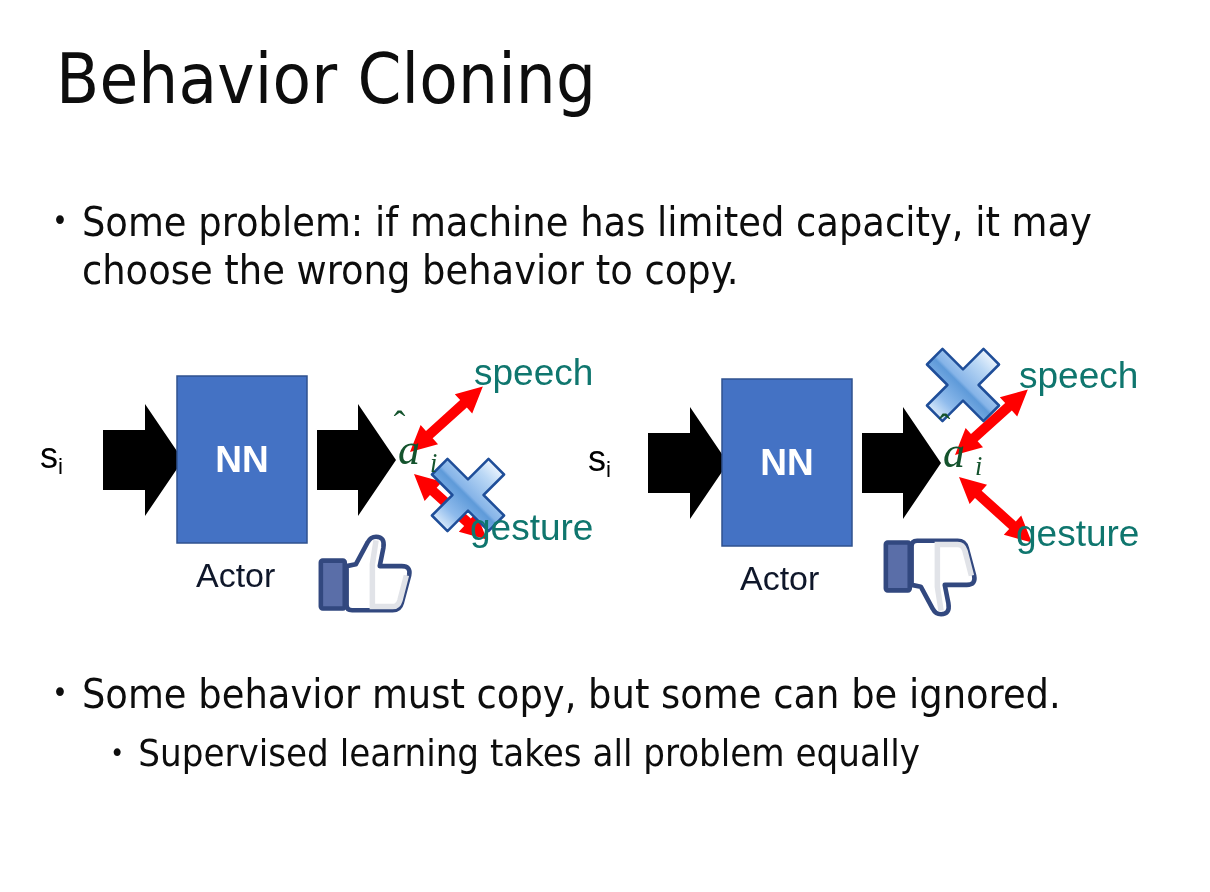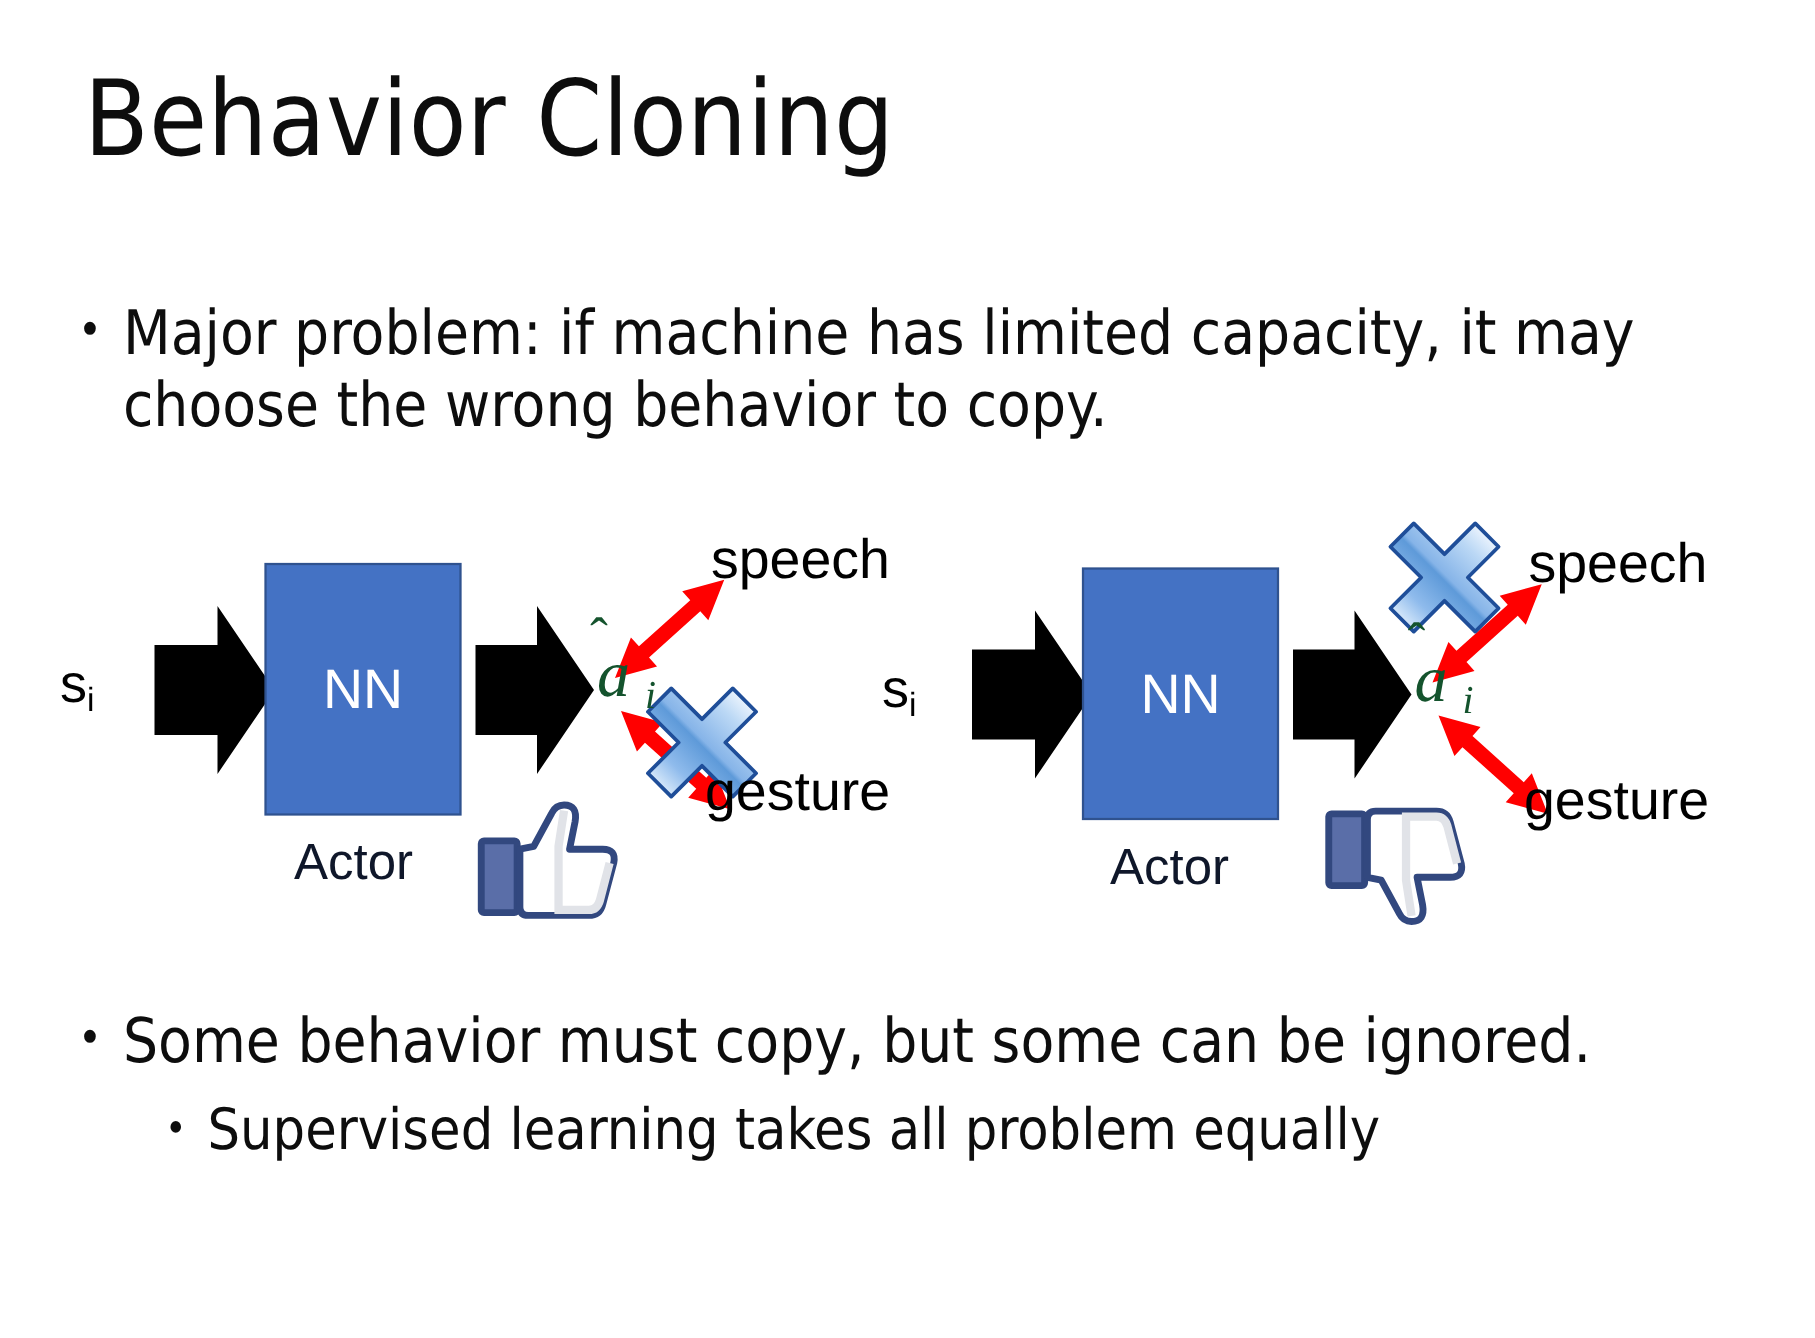--- a/index.html
+++ b/index.html
@@ -86,20 +86,21 @@
     box-sizing: border-box;
     display: flex;
     align-items: center;
     justify-content: center;
   }
   .nn-label {
     color: #ffffff;
     font-family: "Liberation Sans", sans-serif;
     font-size: 37px;
     line-height: 1;
+    font-weight: bold;
   }
 
   .actor-label {
     position: absolute;
     font-family: "Liberation Sans", sans-serif;
     font-size: 34px;
     color: #0f172a;
     white-space: nowrap;
   }
 
@@ -130,34 +131,34 @@
     font-size: 0.60em;
     position: relative;
     top: 0.30em;
     left: -0.04em;
   }
 
   .out-label {
     position: absolute;
     font-family: "Liberation Sans", sans-serif;
     font-size: 37px;
-    color: #000000;
+    color: #0f766e;
     white-space: nowrap;
   }
 </style>
 </head>
 <body>
 
 <div id="slide">
 
   <div id="slide-title">Behavior Cloning</div>
 
   <div class="bullet-row" id="bullet-problem">
     <span class="bullet-dot">•</span>
-    <span class="bullet-text">Major problem: if machine has limited capacity, it may choose the wrong behavior to copy.</span>
+    <span class="bullet-text">Some problem: if machine has limited capacity, it may choose the wrong behavior to copy.</span>
   </div>
 
   <svg class="diagram" width="1210" height="892" viewBox="0 0 1210 892">
     <defs>
 
       <linearGradient id="xgrad" x1="0" y1="0" x2="0" y2="1">
         <stop offset="0%" stop-color="#EAF3FD"></stop>
         <stop offset="18%" stop-color="#BBD8F5"></stop>
         <stop offset="48%" stop-color="#86B4E8"></stop>
         <stop offset="52%" stop-color="#5E9AD9"></stop>

